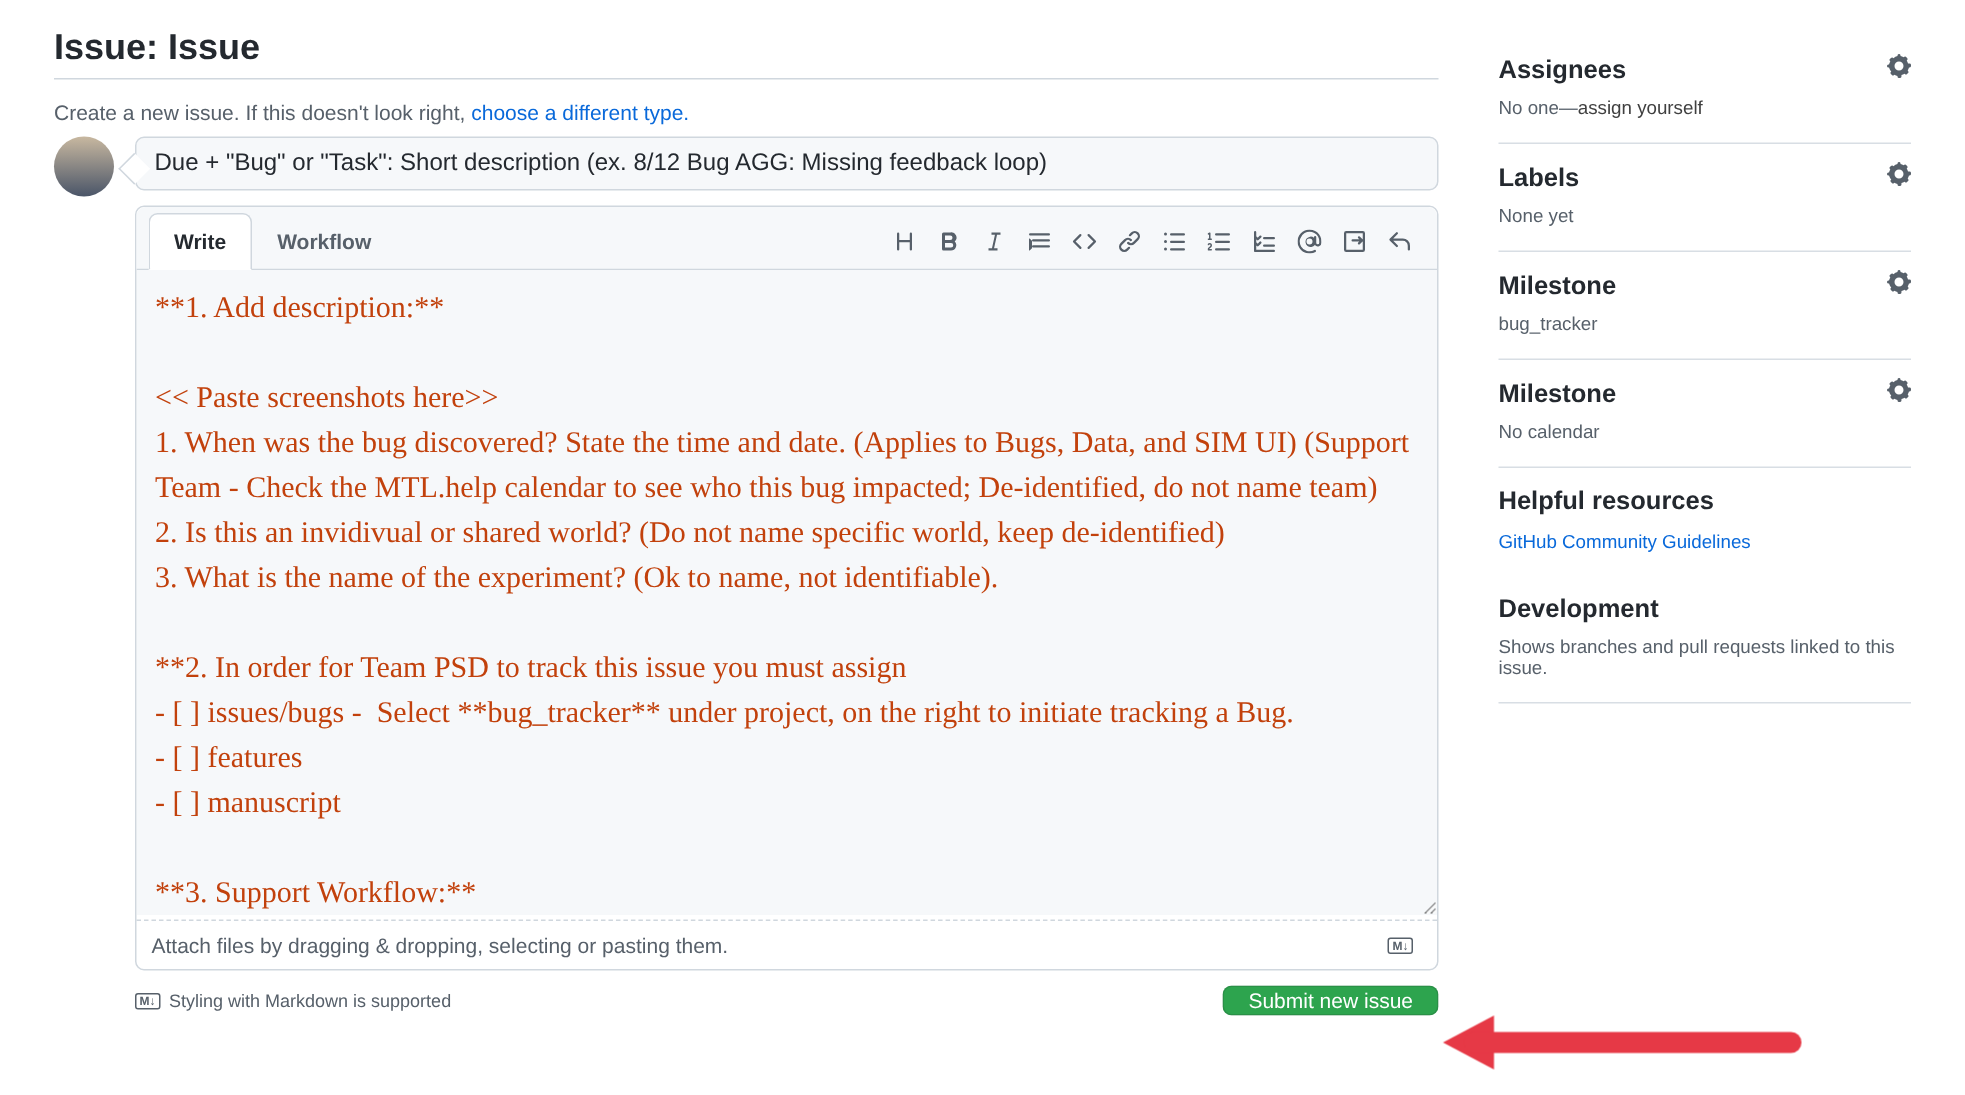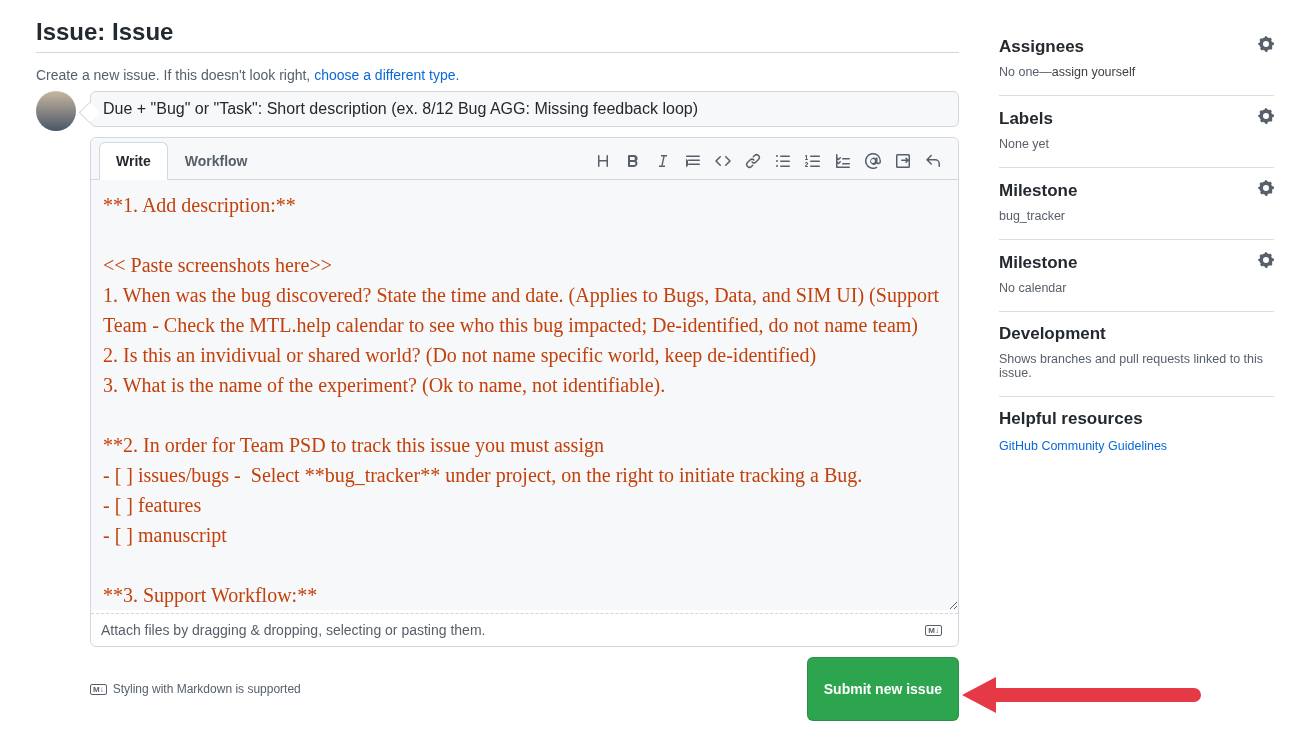--- a/index.html
+++ b/index.html
@@ -22,21 +22,21 @@
 .tab.active { background: #fff; color: #24292f; border-color: #d0d7de; border-bottom-color: #fff; }
 .toolbar { margin-left: auto; display: flex; gap: 4px; padding-right: 4px; }
 .tb-btn { width: 26px; height: 26px; display: flex; align-items: center; justify-content: center; color: #57606a; cursor: pointer; border-radius: 4px; }
 .tb-btn svg { width: 16px; height: 16px; fill: currentColor; }
 .body-wrap { position: relative; }
 .body-input { width: 100%; min-height: 430px; padding: 10px 12px; border: none; font-family: Liberation Serif, serif; font-size: 20px; line-height: 1.5; resize: vertical; background: #f6f8fa; color: #c2410c; outline: none; white-space: pre-wrap; overflow-y: scroll; }
 .attach { padding: 8px 10px; color: #57606a; border-top: 1px dashed #d0d7de; display:flex; align-items:center; }
 .md-icon { border:1px solid #57606a; border-radius:2px; font-size:8px; font-weight:700; padding:0 2px; margin-right:6px; color:#57606a; }
 .footer-row { display: flex; align-items: center; padding: 10px 0 20px; }
 .md-note { color: #57606a; font-size: 12px; display:flex; align-items:center; }
-.submit { margin-left: auto; background: #2da44e; color: #fff; border: 1px solid rgba(27,31,36,0.15); padding: 23px 16px; border-radius: 6px; font-weight: 700; font-size: 14px; cursor: pointer; }
+.submit { margin-left: auto; background: #2da44e; color: #fff; border: 1px solid rgba(27,31,36,0.15); padding: 1px 16px; border-radius: 6px; font-weight: 400; font-size: 14px; cursor: pointer; }
 .side-item { border-bottom: 1px solid #d8dee4; padding: 12px 0 16px; }
 .side-head { display: flex; align-items: center; font-weight: 600; color: #24292f; font-size: 17px; margin-bottom: 8px; }
 .gear { margin-left: auto; color: #57606a; cursor: pointer; }
 .gear svg { width: 16px; height: 16px; fill: currentColor; }
 .side-val { font-size: 12.5px; color: #57606a; }
 .side-val a { color: #404040; text-decoration: none; }
 .side-link { color: #0969da; font-size: 12.5px; text-decoration: none; }
 .arrow { position: absolute; pointer-events: none; }
 .arrow-shaft { position:absolute; height:14px; width:225px; background:#e63946; border-radius:7px; }
 .arrow-head { position:absolute; width:0; height:0; border-top:18px solid transparent; border-bottom:18px solid transparent; border-right:34px solid #e63946; }
@@ -189,31 +189,31 @@
     </div>
     <div class="side-item">
       <div class="side-head">
           <span>Milestone</span>
           <span class="gear"><svg viewBox="0 0 16 16">
               <path d="M8 0a1 1 0 01.993.883L9 1v.35a6.5 6.5 0 012.05.85l.25-.25a1 1 0 011.32-.083l.094.083.7.7a1 1 0 01.083 1.32l-.083.094-.25.25c.39.63.68 1.32.85 2.05H15a1 1 0 01.993.883L16 8a1 1 0 01-.883.993L15 9h-.35a6.5 6.5 0 01-.85 2.05l.25.25a1 1 0 01.083 1.32l-.083.094-.7.7a1 1 0 01-1.32.083l-.094-.083-.25-.25a6.5 6.5 0 01-2.05.85V15a1 1 0 01-.883.993L8 16a1 1 0 01-.993-.883L7 15v-.35a6.5 6.5 0 01-2.05-.85l-.25.25a1 1 0 01-1.32.083l-.094-.083-.7-.7a1 1 0 01-.083-1.32l.083-.094.25-.25A6.5 6.5 0 011.35 9H1a1 1 0 01-.993-.883L0 8a1 1 0 01.883-.993L1 7h.35a6.5 6.5 0 01.85-2.05l-.25-.25a1 1 0 01-.083-1.32l.083-.094.7-.7a1 1 0 011.32-.083l.094.083.25.25A6.5 6.5 0 017 1.35V1a1 1 0 01.883-.993L8 0zm0 5a3 3 0 100 6 3 3 0 000-6z"></path>
             </svg></span>
         </div>
       <div class="side-val">No calendar</div>
     </div>
+    <div class="side-item" style="border-bottom:none">
+      <div class="side-head">
+          <span>Helpful resources</span>
+        </div>
+      <a href="#" class="side-link">GitHub Community Guidelines</a>
+    </div>
     <div class="side-item">
       <div class="side-head">
           <span>Development</span>
         </div>
       <div class="side-val">Shows branches and pull requests linked to this issue.</div>
-    </div>
-    <div class="side-item" style="border-bottom:none">
-      <div class="side-head">
-          <span>Helpful resources</span>
-        </div>
-      <a href="#" class="side-link">GitHub Community Guidelines</a>
     </div>
   </div>
 </div>
 
 <div class="arrow" style="left:962px; top:688px;">
   <div class="arrow-head" style="left:0; top:-11px;"></div>
   <div class="arrow-shaft" style="left:14px; top:0;"></div>
 </div>
 
 </body></html>

